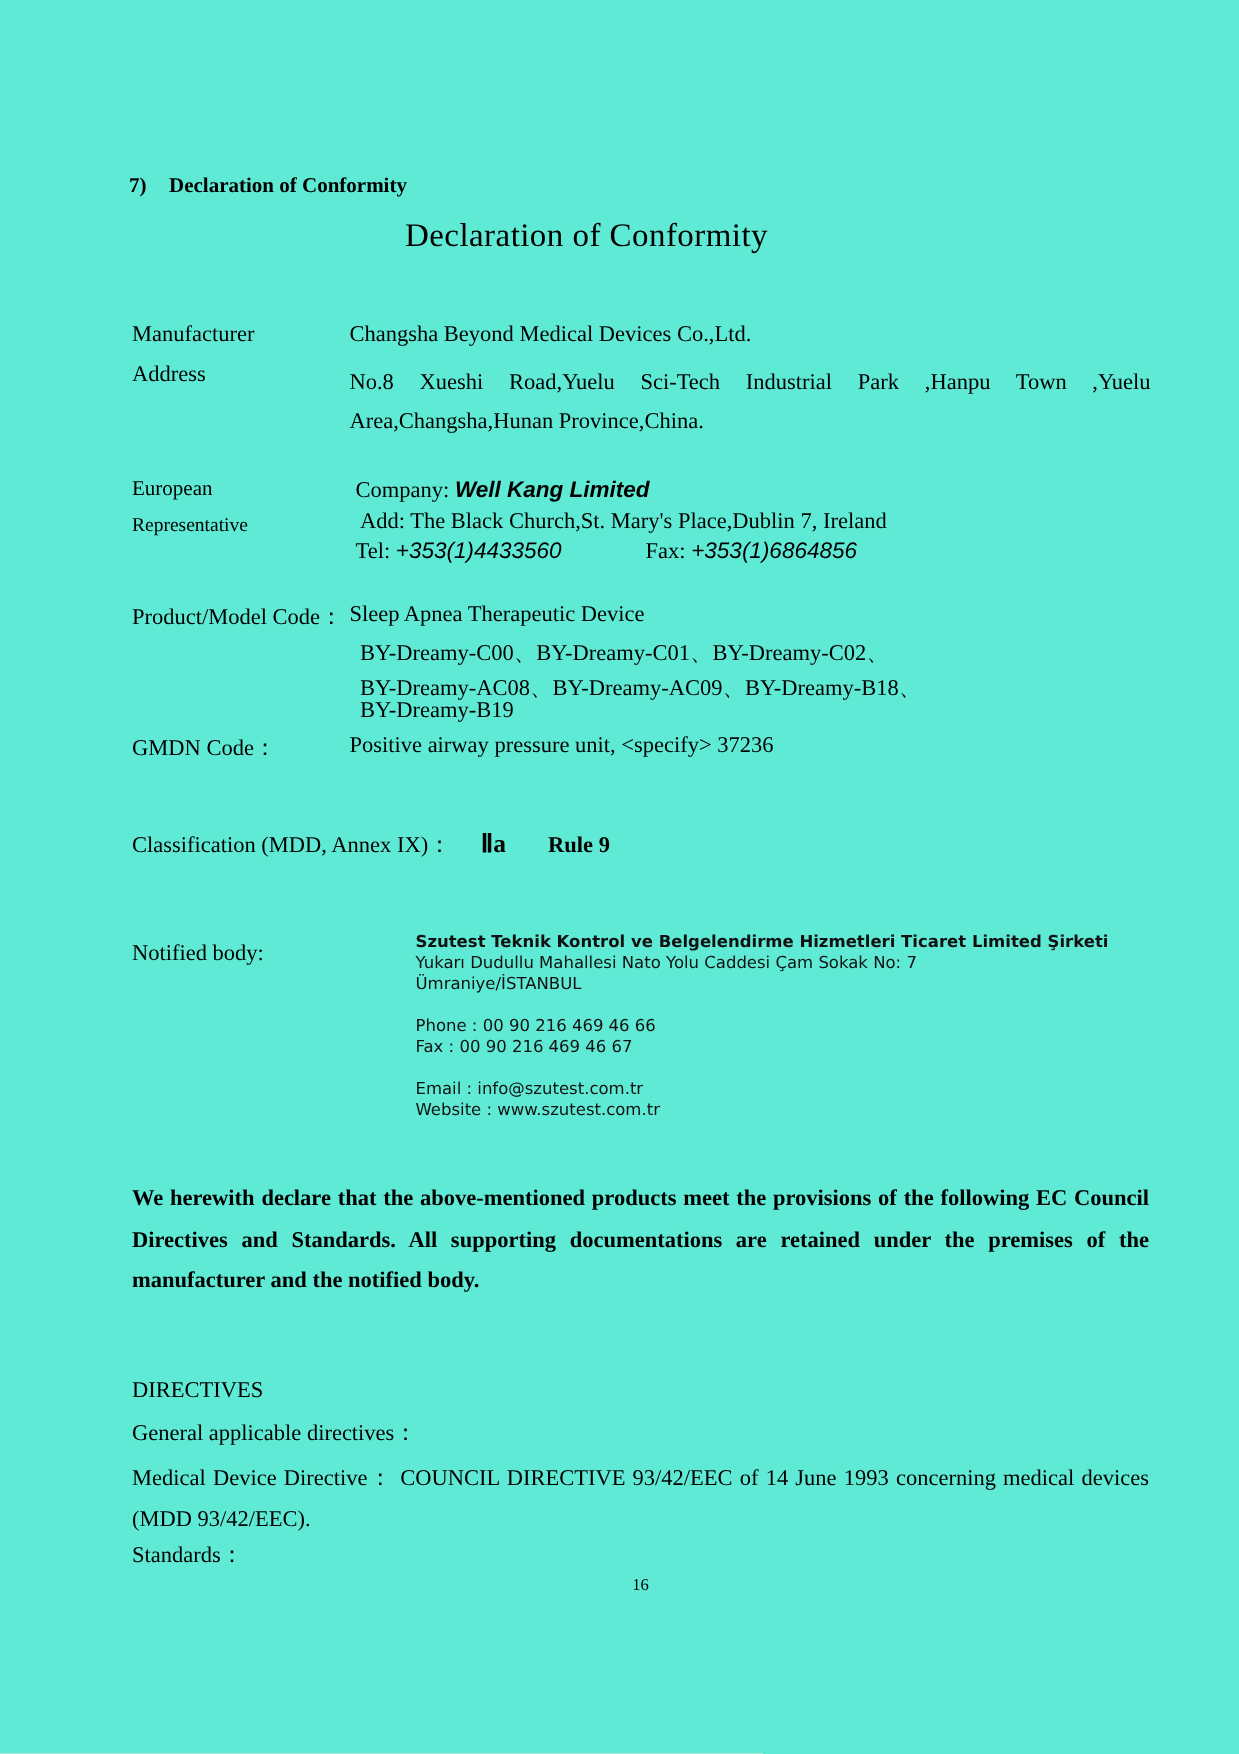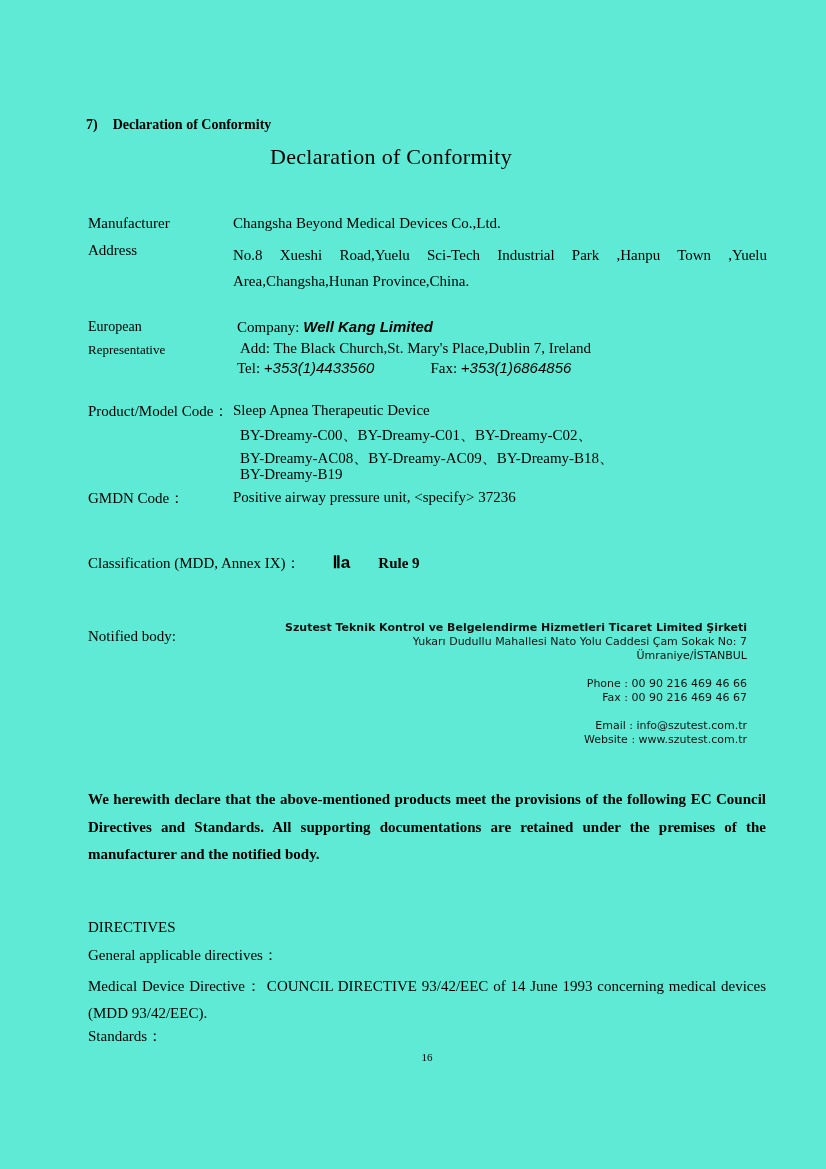--- a/index.html
+++ b/index.html
@@ -2,21 +2,21 @@
 <html><head>
 <meta charset="utf-8">
 <style>
   * { margin:0; padding:0; box-sizing:border-box; }
   html,body { background:#e9e9e9; }
   body { width:826px; height:1169px; position:relative; font-family:"Liberation Serif", serif; color:#000; }
   .page { position:absolute; left:0; top:0; width:826px; height:1169px; background:#5eead4; overflow:hidden; }
   .abs { position:absolute; }
   .b { font-weight:bold; }
   .sans { font-family:"Liberation Sans", sans-serif;font-style:italic; }
-  .vsans { font-family:"DejaVu Sans", sans-serif;text-align:right; }
+  .vsans { font-family:"DejaVu Sans", sans-serif; }
 
   .sec-heading { left:86px; top:117px; font-size:14px; font-weight:bold; white-space:nowrap; }
   .sec-heading .num { margin-right:15px; }
   .doc-title { left:0; top:144px; width:782px; text-align:center; font-size:22px; letter-spacing:0.3px; }
 
   .lbl { font-size:15px; white-space:nowrap; }
   .val { font-size:15px; }
 
   .addr-val { width:534px; text-align:justify; line-height:26px; }
 
@@ -65,21 +65,21 @@
   <div class="abs lbl" style="left:88px; top:402px">Product/Model Code：</div>
   <div class="abs val" style="left:233px; top:402px; white-space:nowrap">Sleep Apnea Therapeutic Device</div>
   <div class="abs models" style="left:240px; top:426px">BY-Dreamy-C00、BY-Dreamy-C01、BY-Dreamy-C02、</div>
   <div class="abs models" style="left:240px; top:449px">BY-Dreamy-AC08、BY-Dreamy-AC09、BY-Dreamy-B18、</div>
   <div class="abs models" style="left:240px; top:466px">BY-Dreamy-B19</div>
 
   <div class="abs lbl" style="left:88px; top:489px">GMDN Code：</div>
   <div class="abs val" style="left:233px; top:489px; white-space:nowrap">Positive airway pressure unit, &lt;specify&gt; 37236</div>
 
   <div class="abs" style="left:88px; top:552px; white-space:nowrap">
-    <span class="lbl">Classification (MDD, Annex IX)：</span><span class="b" style="margin-left:32px; font-size:17px; font-family:Liberation Sans, sans-serif">Ⅱa</span><span class="b" style="margin-left:28px; font-size:15px">Rule 9</span>
+    <span class="lbl">Classification (MDD, Annex IX)：</span><span class="b" style="margin-left:20px; font-size:17px; font-family:Liberation Serif, serif">Ⅱa</span><span class="b" style="margin-left:28px; font-size:15px">Rule 9</span>
   </div>
 
   <div class="abs lbl" style="left:88px; top:628px">Notified body:</div>
   <div class="abs vsans nb-block" style="left:277px; top:621px">
     <div class="nb-name">Szutest Teknik Kontrol ve Belgelendirme Hizmetleri Ticaret Limited Şirketi</div>
     <div>Yukarı Dudullu Mahallesi Nato Yolu Caddesi Çam Sokak No: 7</div>
     <div>Ümraniye/İSTANBUL</div>
     <div class="gap"></div>
     <div>Phone : 00 90 216 469 46 66</div>
     <div>Fax : 00 90 216 469 46 67</div>

